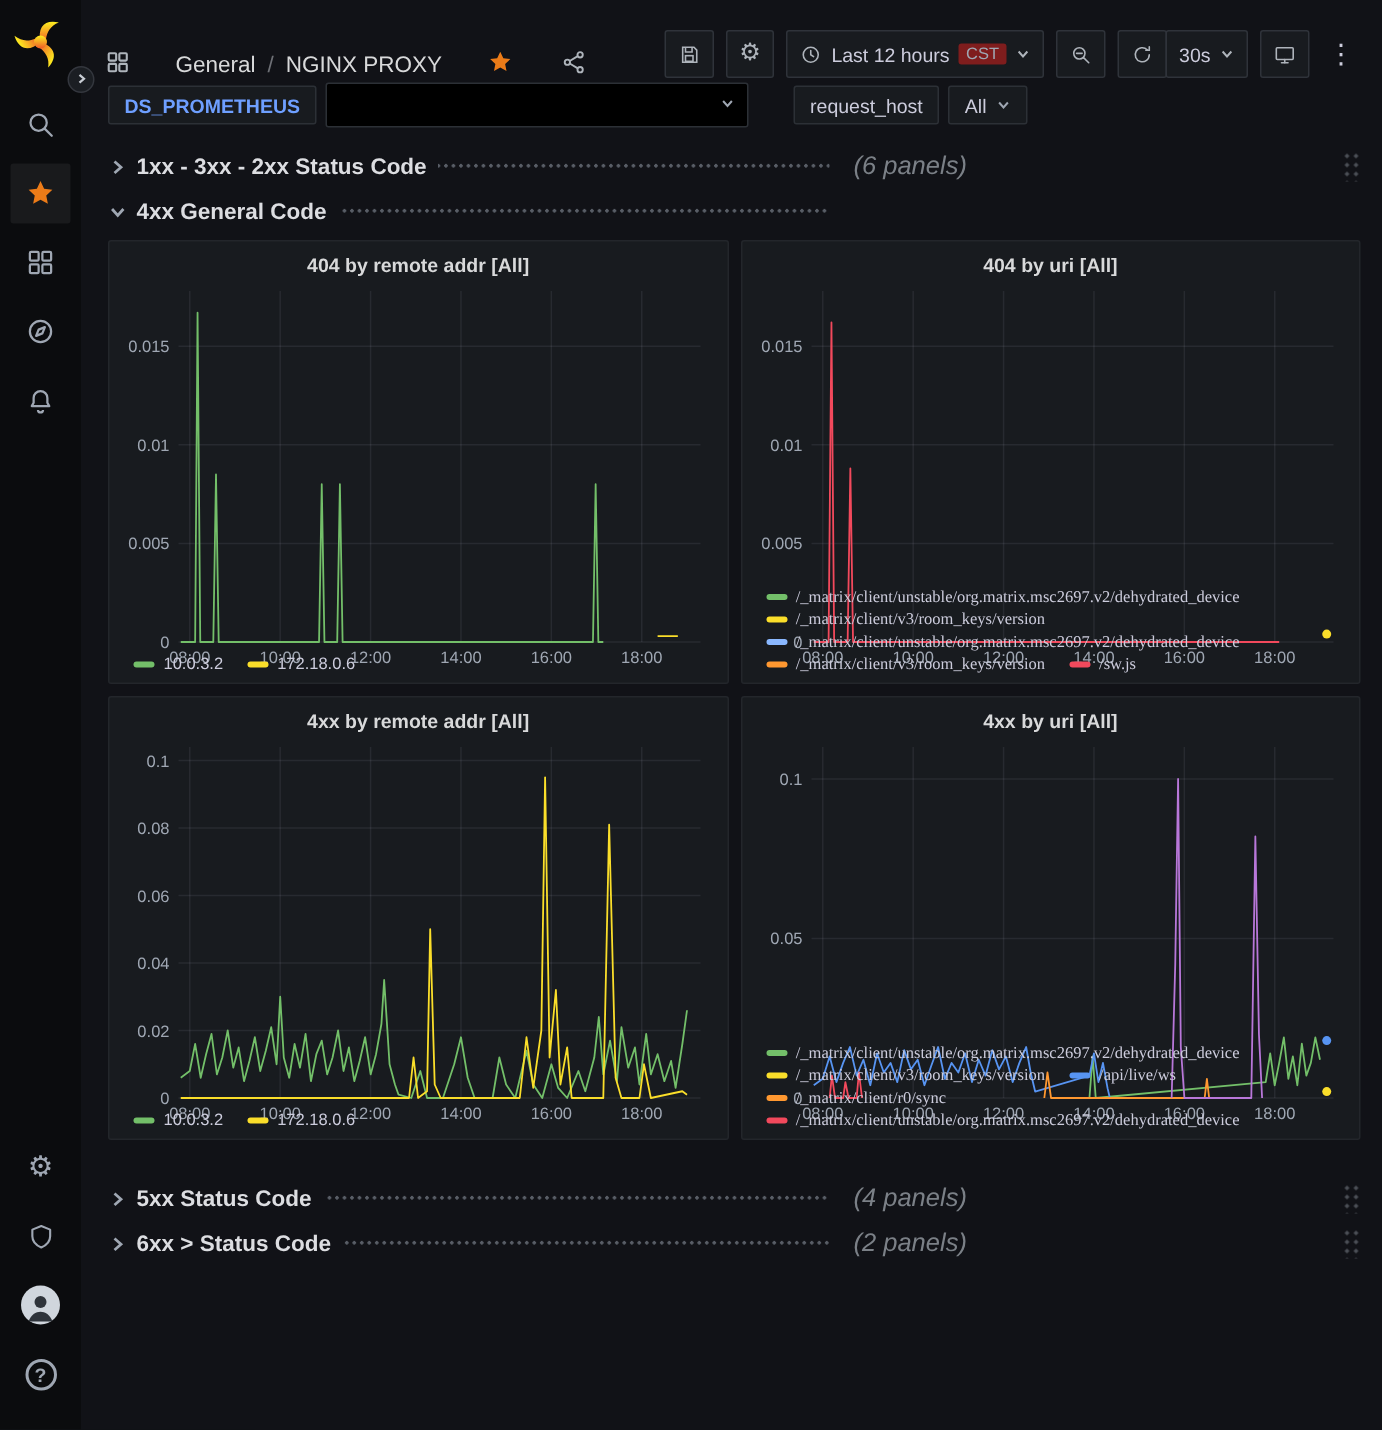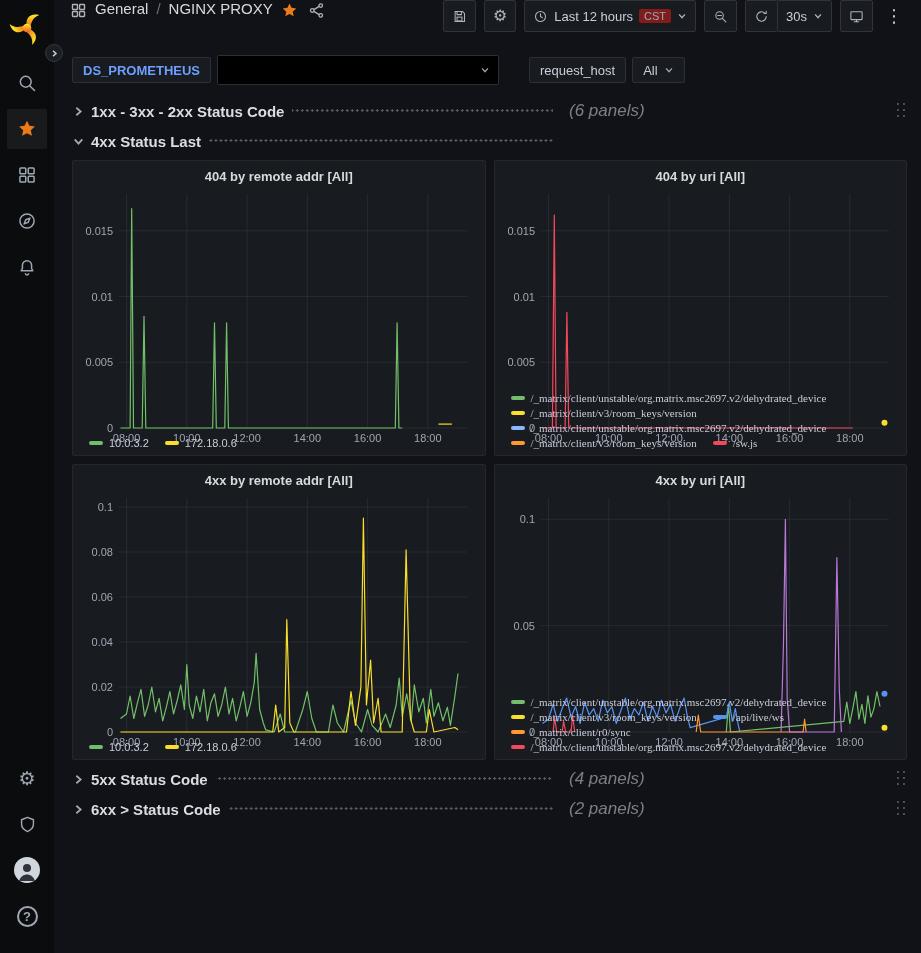--- a/index.html
+++ b/index.html
@@ -20,21 +20,21 @@
   .avatar { width:26px; height:26px; border-radius:50%; background:#d0d6dd; overflow:hidden;
     display:flex; align-items:flex-end; justify-content:center; }
   .help-circle { width:21px; height:21px; border-radius:50%; border:2px solid #9fa7b3;
     display:flex; align-items:center; justify-content:center; font-size:13px; font-weight:bold; color:#9fa7b3; }
   .expand-btn { position:absolute; left:45px; top:44px; width:18px; height:18px; border-radius:50%;
     background:#1b1e23; border:1px solid #34373e; display:flex; align-items:center; justify-content:center;
     color:#c7ccd3; z-index:10; cursor:pointer; }
 
   
   .main { flex:1; min-width:0; display:flex; flex-direction:column; }
-  .topbar { height:52px; display:flex; align-items:flex-start; padding:0 14px; gap:6px; }
+  .topbar { height:52px; display:flex; align-items:flex-end; padding:0 14px; gap:28px; }
   .icon-btn { background:none; border:none; color:#aeb4bb; display:flex; align-items:center;
     justify-content:center; padding:2px; cursor:pointer; }
   .crumb { display:flex; align-items:center; gap:8px; font-size:15px; color:#d8d9da; white-space:nowrap; }
   .crumb .sep { color:#6e7076; }
   .crumb .title { cursor:pointer; }
   .toolbar { margin-left:auto; display:flex; align-items:center; gap:8px; }
   .btn { height:32px; min-width:32px; display:flex; align-items:center; justify-content:center; gap:6px;
     background:#181b1f; border:1px solid #2f333a; border-radius:2px; color:#ccccdc; font-size:13px;
     padding:0 8px; cursor:pointer; font-family:inherit; }
   .btn .ic { display:flex; color:#aeb4bb; }
@@ -56,21 +56,21 @@
   .row-chevron { color:#9fa7b3; display:flex; margin-top:1px; }
   .row-left { display:flex; align-items:baseline; width:470px; min-width:0; }
   .row-title { font-size:15px; font-weight:700; color:#dcdde1; white-space:nowrap; margin-left:6px; }
   .leader { flex:1; height:5px; align-self:flex-end; margin:0 2px 7px 8px;
     background-image:radial-gradient(circle,#585d66 1.1px,transparent 1.3px);
     background-size:5px 5px; background-repeat:repeat-x; background-position:bottom; }
   .row-count { font-size:17px; font-style:italic; color:#7b8087; margin-left:14px; white-space:nowrap; }
   .row-handle { margin-left:auto; width:12px; height:20px; cursor:grab;
     background-image:radial-gradient(circle,#4a4e55 1.3px,transparent 1.5px); background-size:6px 6px; }
 
-  .panels { display:grid; grid-template-columns:1fr 1fr; gap:8px; margin:4px 0 4px; }
+  .panels { display:grid; grid-template-columns:1fr 1fr; gap:8px; margin:4px 0 24px; }
   .panel { height:296px; background:#181b1f; border:1px solid #23262b; border-radius:2px;
     display:flex; flex-direction:column; padding:4px 8px; min-width:0; }
   .panel-title { text-align:center; font-size:13px; font-weight:700; color:#d8d9da; padding:4px 0 2px; cursor:pointer; }
   .chart-host { flex:1; min-height:0; }
   .legend { display:flex; flex-wrap:wrap; column-gap:16px; row-gap:3px; padding:3px 4px 2px 8px; overflow:hidden; }
   .legend.clip { max-height:64px;font-family:Liberation Serif, serif; }
   .legend-item { display:flex; align-items:center; gap:6px; font-size:11px; color:#ccccdc;
     white-space:nowrap; cursor:pointer; }
   .swatch { width:14px; height:4px; border-radius:2px; flex:0 0 auto; }
 </style>
@@ -306,21 +306,21 @@
         <span class="row-handle"></span>
       </div>
 
       <div class="row-header">
         <span class="row-chevron">
           <svg width="13" height="13" viewBox="0 0 12 12" fill="none" stroke="currentColor" stroke-width="1.7">
               <polyline points="2.5,4 6,8 9.5,4"></polyline>
             </svg>
         </span>
         <div class="row-left">
-          <span class="row-title">4xx Status Last</span>
+          <span class="row-title">4xx General Code</span>
           <span class="leader"></span>
         </div>
       </div>
 
       <div class="panels">
         <div class="panel">
           <div class="panel-title">404 by remote addr [All]</div>
           <div class="chart-host"><svg width="396" height="260">
                 <line x1="45.532467532467535" x2="45.532467532467535" y1="8" y2="242" stroke="rgba(204,204,220,0.09)"></line>
                 <text x="45.532467532467535" y="256" text-anchor="middle" fill="#9fa7b3" font-size="11" font-family="Liberation Sans, sans-serif">08:00</text>

